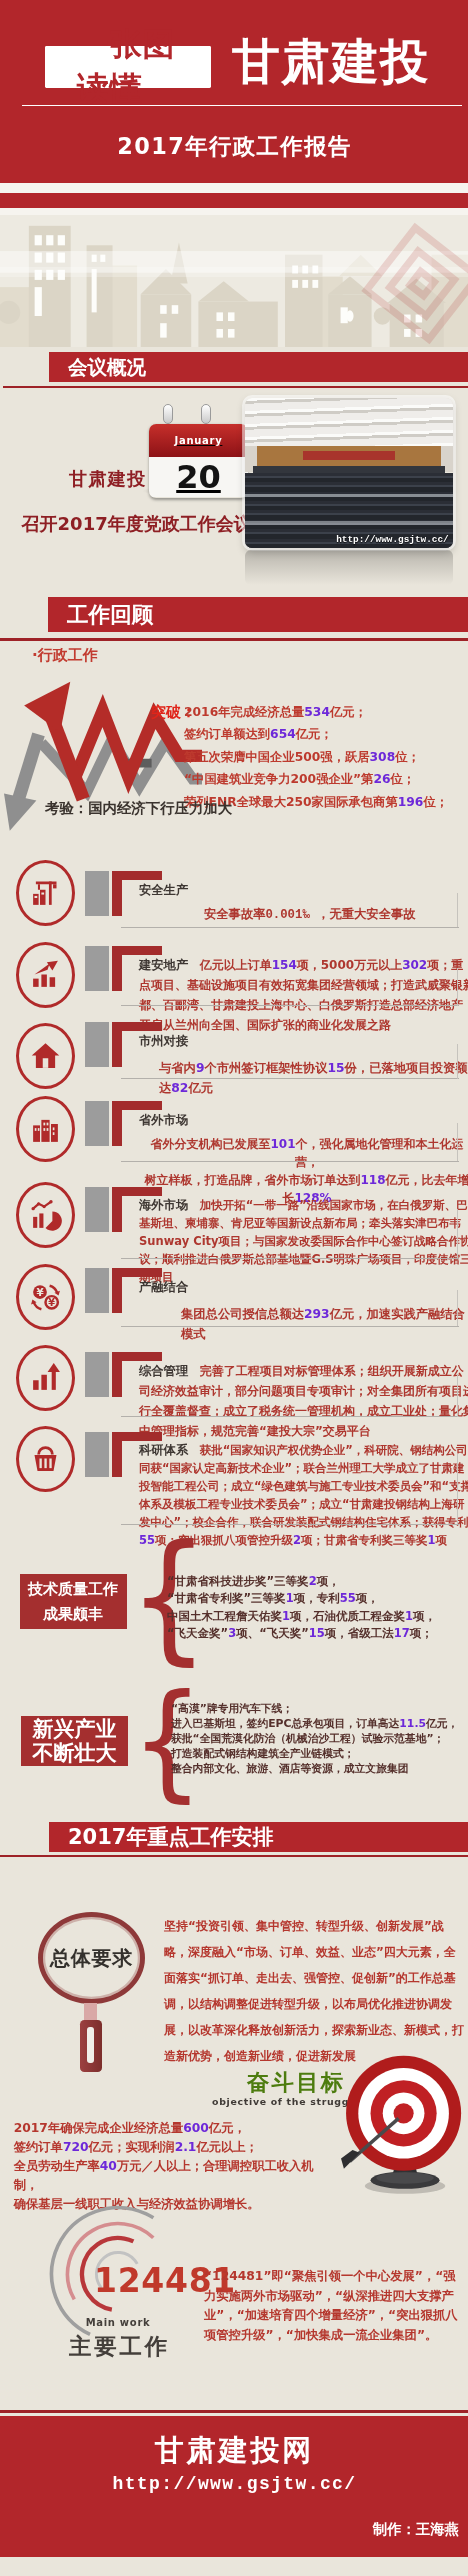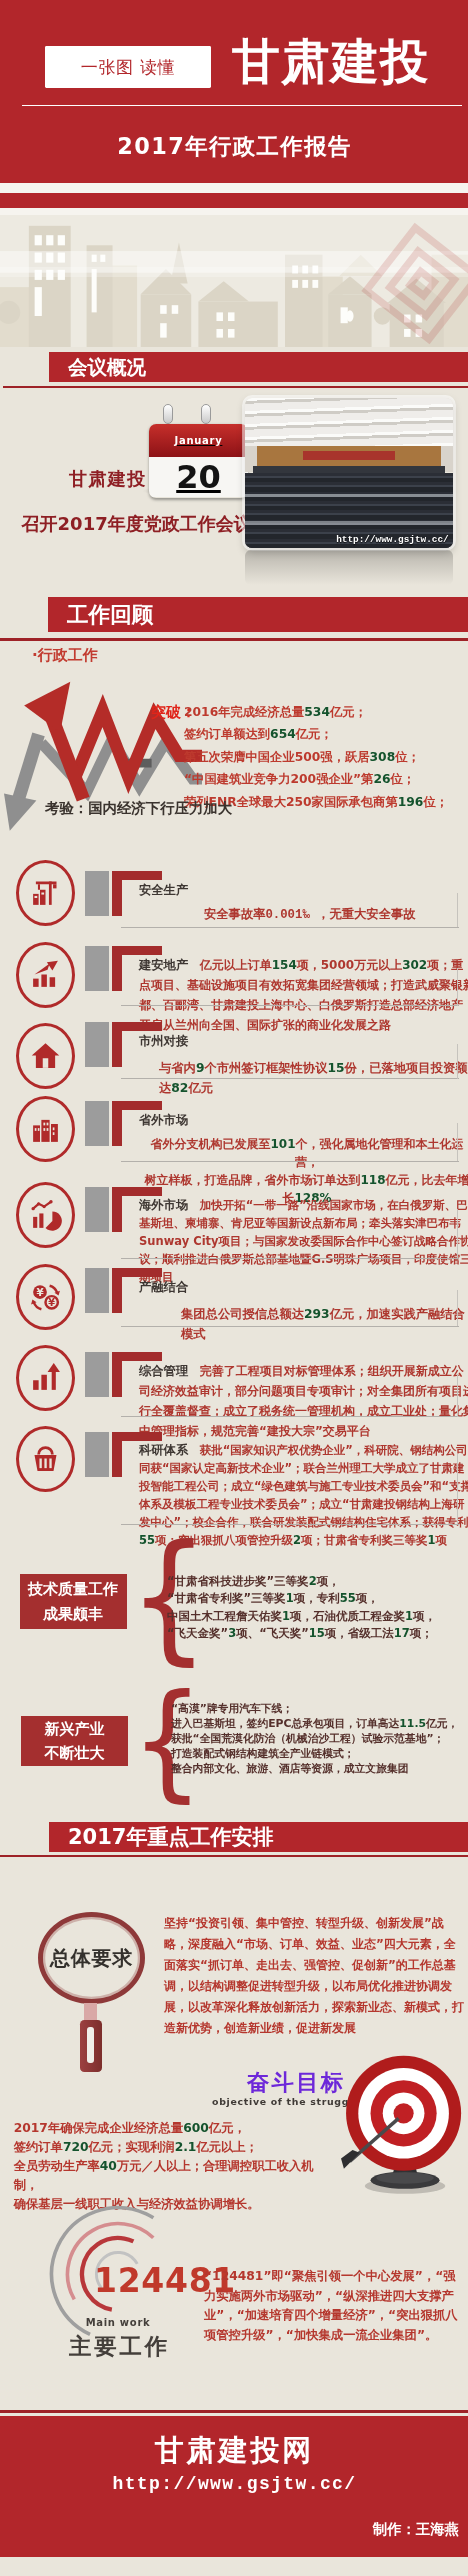--- a/index.html
+++ b/index.html
@@ -5,21 +5,21 @@
   html,body{margin:0;padding:0;background:#ffffff;}
   *{box-sizing:border-box;}
   #page{position:relative;width:469px;height:2576px;background:#e9e5db;overflow:hidden;
         font-family:"DejaVu Sans","Liberation Sans",sans-serif;}
   .abs{position:absolute;}
 
   
   .hdr{position:absolute;left:0;top:0;width:469px;height:183px;background:#b2262b;}
   .hdr-badge{position:absolute;left:45px;top:46px;width:166px;height:42px;background:#ffffff;
              border-radius:1.4px;display:flex;align-items:center;justify-content:center;}
-  .hdr-badge span{color:#b2262b;font-size:17px;font-weight:normal;letter-spacing:0.7px;}
+  .hdr-badge span{color:#b2262b;font-size:32px;font-weight:bold;letter-spacing:0.7px;margin-left:32px;}
   .hdr-brand{position:absolute;left:232px;top:30px;width:202px;height:61px;color:#ffffff;
              font-size:48px;font-weight:bold;letter-spacing:1.4px;white-space:nowrap;}
   .hdr-line{position:absolute;left:22.4px;top:105px;width:440px;height:1.4px;background:#ffffff;}
   .hdr-sub{position:absolute;left:0;top:131px;width:469px;text-align:center;color:#ffffff;
            font-size:22.4px;font-weight:bold;letter-spacing:1.4px;}
   .stripe-w1{position:absolute;left:0;top:183px;width:469px;height:10px;background:#f6f4ef;}
   .stripe-r{position:absolute;left:0;top:193px;width:469px;height:16px;background:#b2262b;}
   .stripe-w2{position:absolute;left:0;top:208px;width:469px;height:6.5px;background:#f6f4ef;}
 
   
@@ -62,21 +62,21 @@
            font-family:"Liberation Mono","DejaVu Sans Mono",monospace;text-shadow:0 0.7px 1.4px #000;}
   .photo-reflect{position:absolute;left:245px;top:550px;width:208px;height:35px;border-radius:5.8px;
       background:linear-gradient(rgba(110,108,102,.40),rgba(233,229,219,0));}
 
   
   .bullet-line{position:absolute;left:32px;top:646px;color:#c23b30;font-size:15px;font-weight:bold;}
   .break-label{position:absolute;left:151px;top:703px;color:#e0251a;font-size:15px;font-weight:bold;}
   .break-lines{position:absolute;left:184px;top:701px;width:289px;color:#bd3a2e;
                font-size:12.3px;font-weight:bold;line-height:22.4px;}
   .challenge{position:absolute;left:45px;top:799px;color:#3a332e;font-size:14.4px;font-weight:bold;}
-  .hl{color:#14532d;}
+  .hl{color:#6d28d9;}
 
   
   .row{position:absolute;left:0;width:469px;}
   .ricon{position:absolute;left:16px;width:59px;height:66px;border:3.6px solid #b02a2a;border-radius:50%;
          display:flex;align-items:center;justify-content:center;background:rgba(255,255,255,.0);}
   .gbar{position:absolute;left:85px;top:0;width:24px;height:45px;background:#9c9c9c;}
   .rc-h{position:absolute;left:112px;top:0;width:50px;height:9.4px;background:#a32c2c;}
   .rc-v{position:absolute;left:112px;top:0;width:10px;height:45px;background:#a32c2c;}
   .rcontent{position:absolute;left:139px;top:8.7px;width:336px;font-size:12px;}
   .rtitle{color:#3e3733;font-weight:bold;font-size:12.3px;margin-right:11.5px;}
@@ -99,22 +99,22 @@
   .mag-ring{position:absolute;left:38px;top:1912px;width:107px;height:92px;border:5.8px solid #8e3939;
             border-radius:50%;box-shadow:inset 0 0 0 2.2px rgba(142,57,57,.30);
             display:flex;align-items:center;justify-content:center;}
   .mag-ring span{color:#33302c;font-size:20px;font-weight:bold;letter-spacing:0.7px;}
   .mag-neck{position:absolute;left:84px;top:2003px;width:13px;height:19px;background:#d9a8a6;}
   .mag-handle{position:absolute;left:80px;top:2020px;width:21.6px;height:52px;border-radius:4.3px;
               background:linear-gradient(90deg,#9c4040,#7c2e2c);}
   .mag-handle:after{content:"";position:absolute;left:7.2px;top:7.2px;width:6.5px;height:36px;
                     border-radius:2.9px;background:#f1efe9;}
   .overall-text{position:absolute;left:164px;top:1913px;width:300px;color:#b5372e;
-                font-size:12px;font-weight:bold;line-height:21px;}
-  .goal-title{position:absolute;left:247px;top:2067px;color:#6d28d9;font-size:22.4px;font-weight:bold;letter-spacing:2.2px;}
+                font-size:12px;font-weight:bold;line-height:26px;}
+  .goal-title{position:absolute;left:247px;top:2067px;color:#4d7c0f;font-size:22.4px;font-weight:bold;letter-spacing:2.2px;}
   .goal-en{position:absolute;left:212px;top:2096px;color:#3f3a36;font-size:9.4px;font-weight:bold;letter-spacing:0.7px;}
   .goal-lines{position:absolute;left:13.7px;top:2119px;width:317px;color:#b5372e;
               font-size:12.3px;font-weight:bold;line-height:19px;}
   .mw-number{position:absolute;left:94px;top:2261px;color:#c0392b;font-size:33px;font-weight:bold;letter-spacing:0.7px;}
   .mw-en{position:absolute;left:71px;top:2317px;width:94px;text-align:center;color:#443f3b;
          font-size:10px;font-weight:bold;letter-spacing:0.7px;}
   .mw-label{position:absolute;left:69px;top:2331px;color:#443f3b;font-size:22.4px;font-weight:bold;letter-spacing:2.9px;}
   .mw-text{position:absolute;left:204px;top:2267px;width:257px;color:#b5372e;
            font-size:12.3px;font-weight:bold;line-height:19.5px;}
 
@@ -464,21 +464,21 @@
       <div class="ln"><span>成果颇丰</span></div>
     </div>
   <div class="brace" style="left:124px;top:1542px;font-size:141px;line-height:108px;">{</div>
   <div class="itemlist" style="left:167px;top:1573px;font-size:11.5px;line-height:17.3px;">
       <div class="ln"><span>“甘肃省科技进步奖”三等奖</span><span class="hl">2</span><span>项，</span></div>
       <div class="ln"><span>“甘肃省专利奖”三等奖</span><span class="hl">1</span><span>项，专利</span><span class="hl">55</span><span>项，</span></div>
       <div class="ln"><span>中国土木工程詹天佑奖</span><span class="hl">1</span><span>项，石油优质工程金奖</span><span class="hl">1</span><span>项，</span></div>
       <div class="ln"><span>“飞天金奖”</span><span class="hl">3</span><span>项、“飞天奖”</span><span class="hl">15</span><span>项，省级工法</span><span class="hl">17</span><span>项；</span></div>
     </div>
 
-  <div class="redbox" style="left:21px;top:1716px;width:107px;height:50px;font-size:15px;">
+  <div class="redbox" style="left:21px;top:1716px;width:107px;height:50px;font-size:21px;">
       <div class="ln"><span>新兴产业</span></div>
       <div class="ln"><span>不断壮大</span></div>
     </div>
   <div class="brace" style="left:127px;top:1692px;font-size:127px;line-height:97px;">{</div>
   <div class="itemlist" style="left:171px;top:1701px;font-size:10.8px;line-height:15px;">
       <div class="ln"><span>“高漠”牌专用汽车下线；</span></div>
       <div class="ln"><span>进入巴基斯坦，签约EPC总承包项目，订单高达</span><span class="hl">11.5</span><span>亿元，</span></div>
       <div class="ln"><span>获批“全国荒漠化防治（机械治沙工程）试验示范基地”；</span></div>
       <div class="ln"><span>打造装配式钢结构建筑全产业链模式；</span></div>
       <div class="ln"><span>整合内部文化、旅游、酒店等资源，成立文旅集团</span></div>

